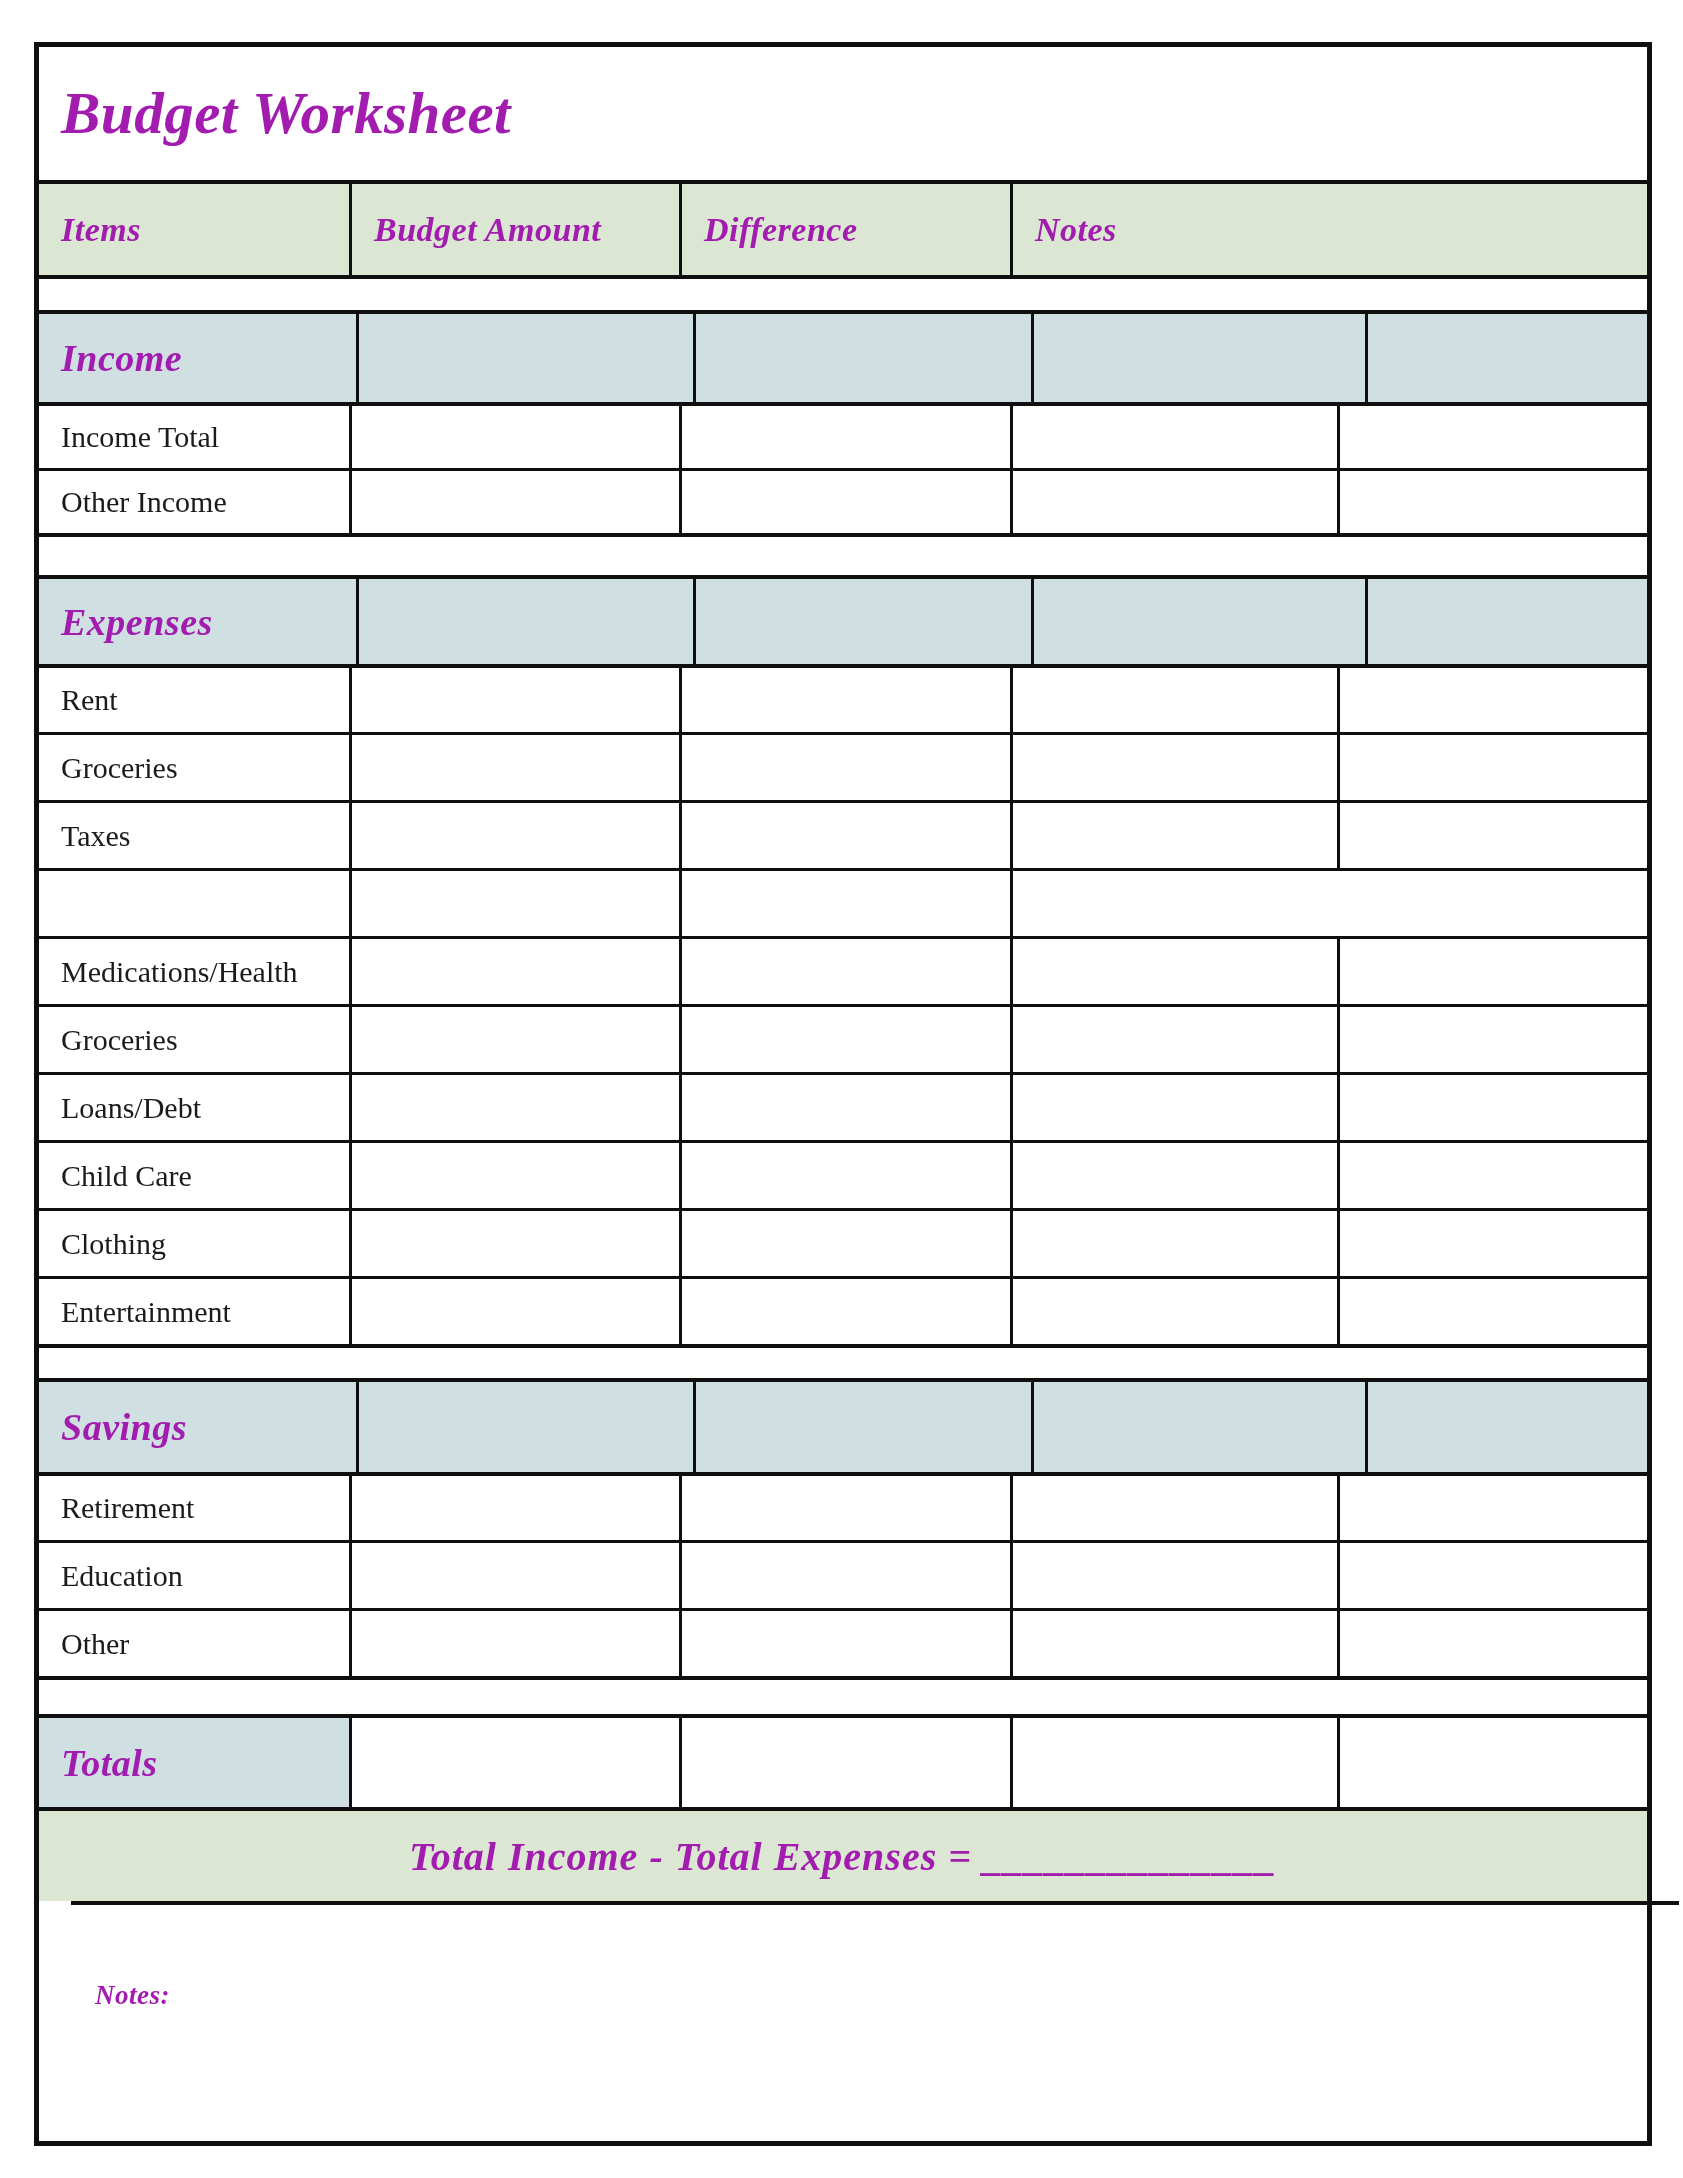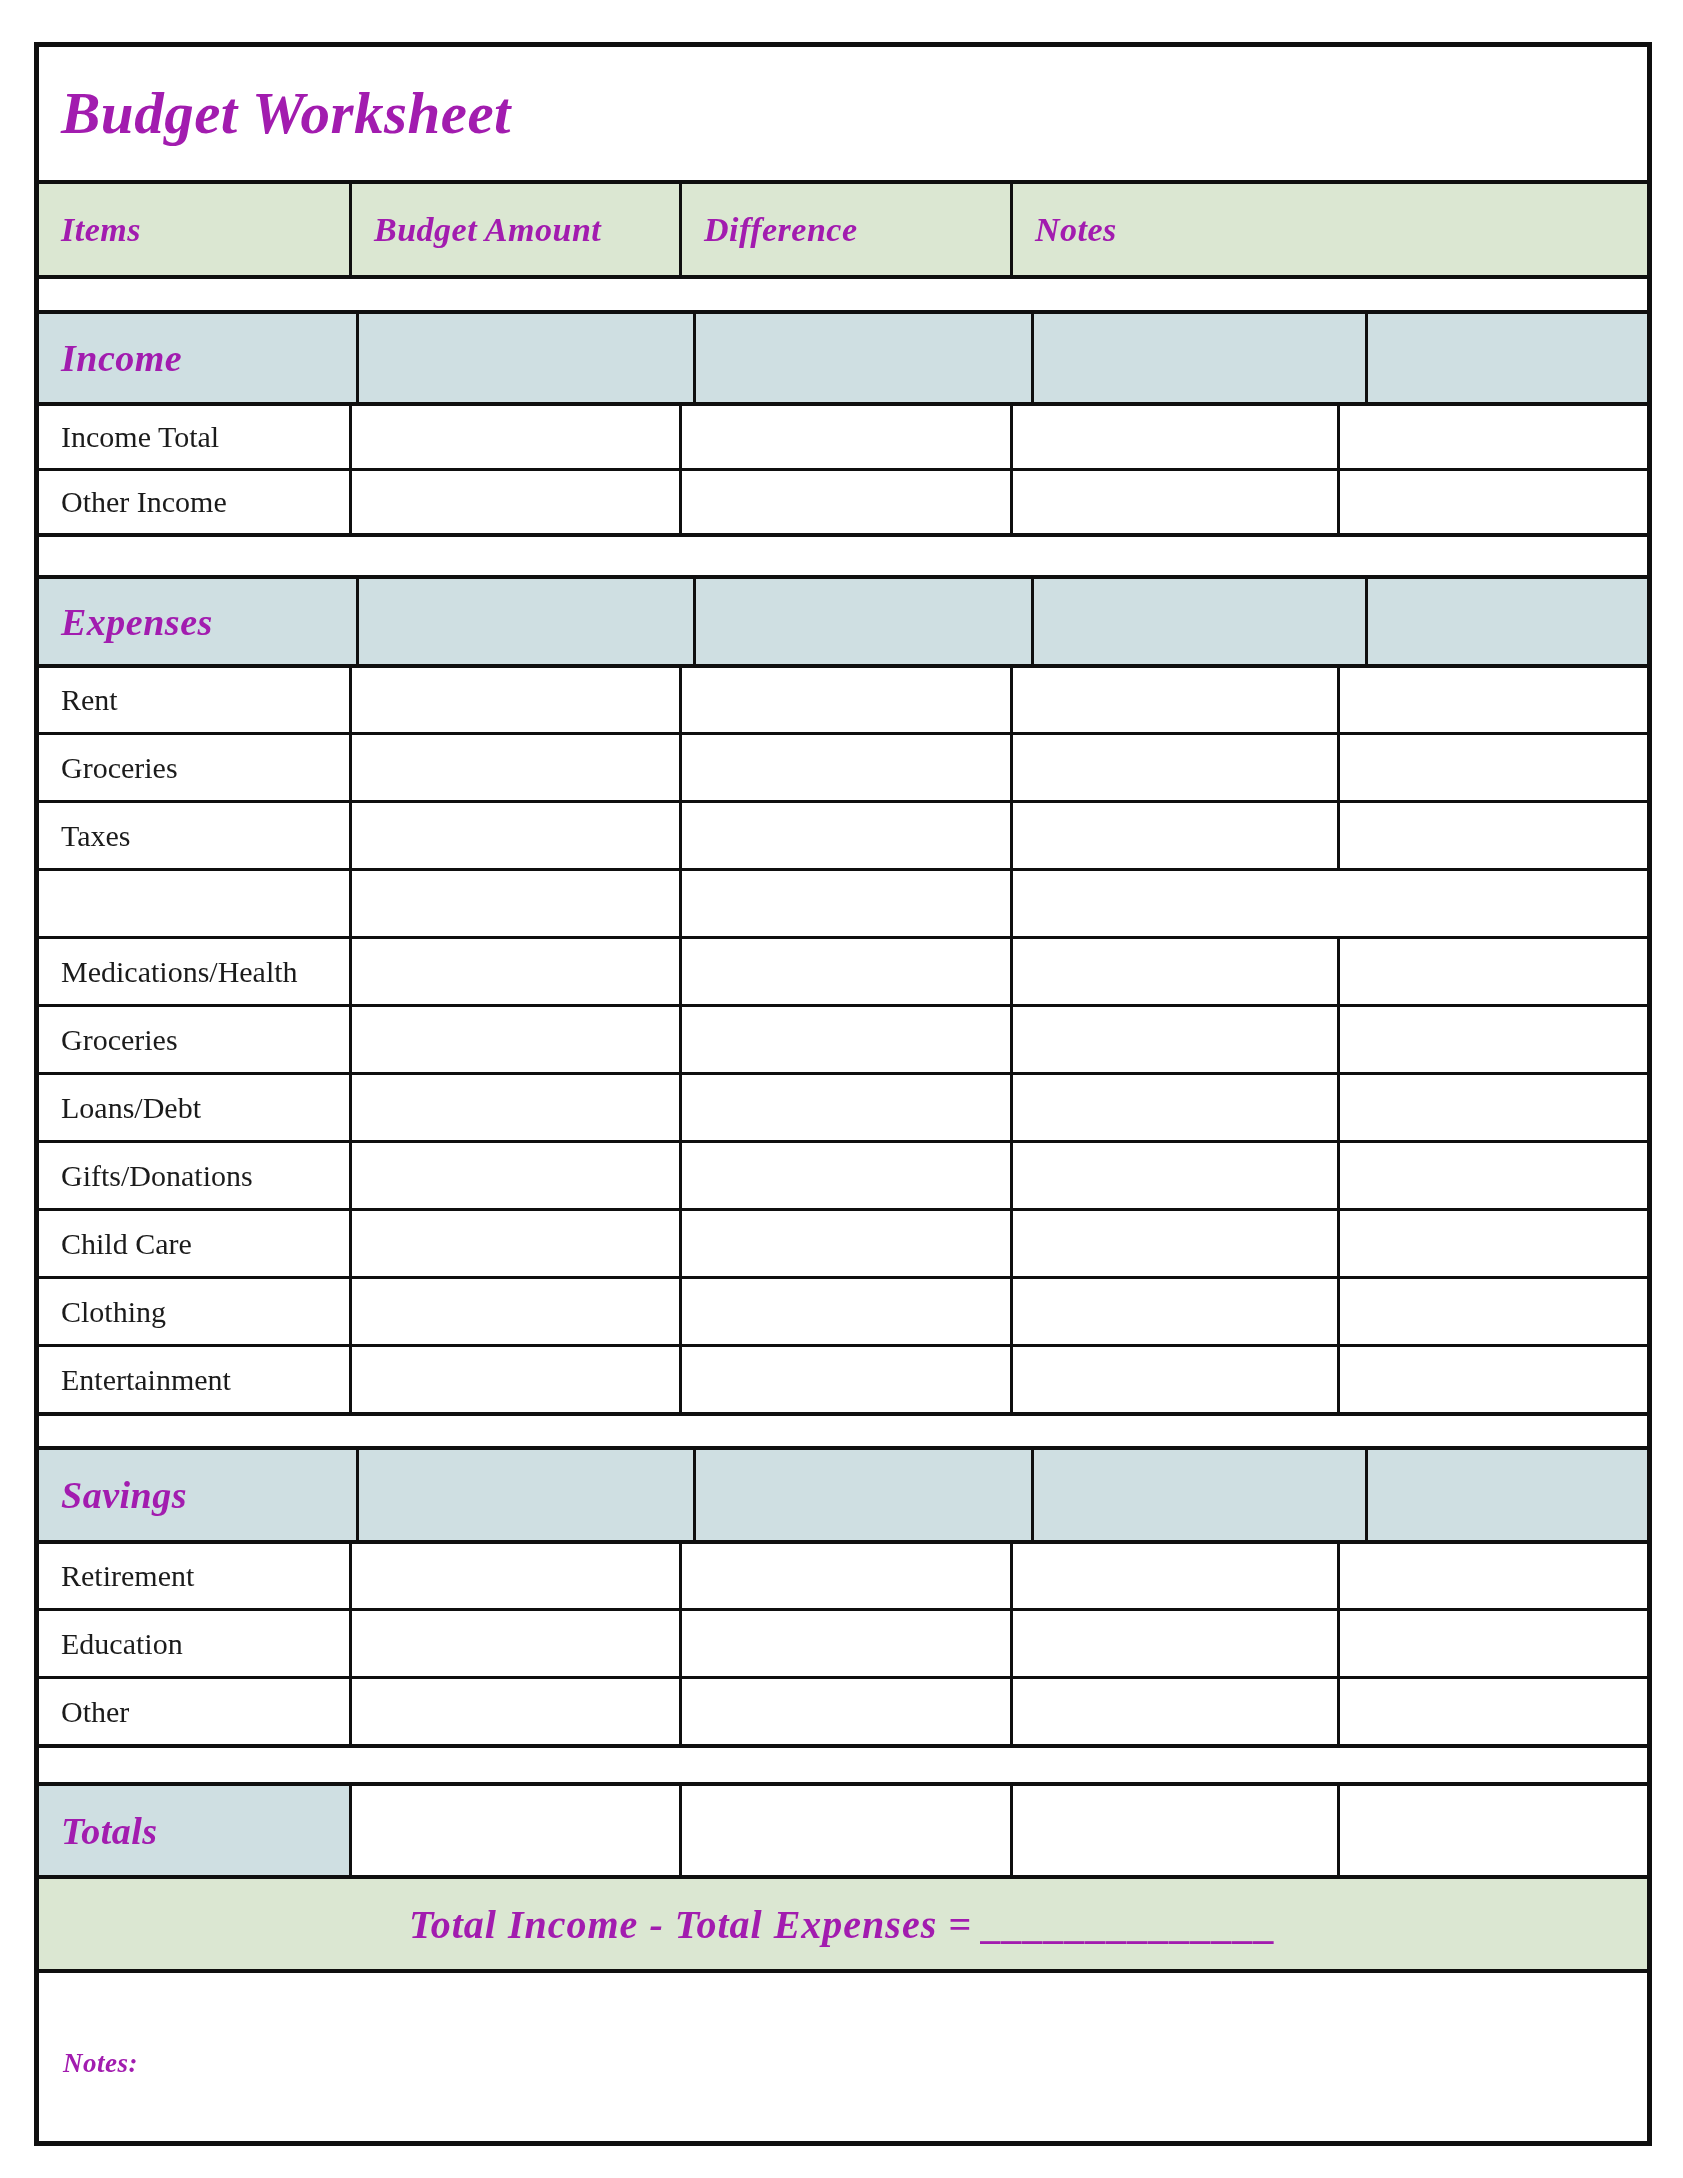--- a/index.html
+++ b/index.html
@@ -26,21 +26,21 @@
   .row.cells > .cell + .cell{border-left:3px solid var(--border);}
   .green{background:var(--header-green);}
   .blue{background:var(--section-blue);gap:7px;}
   .hand{font-family:cursive;font-style:italic;font-weight:600;letter-spacing:0.5px;color:#a21caf;}
   .title-row .hand{font-size:59px;padding-left:22px;}
   .colhead{font-size:34px;padding-left:22px;}
   .sechead{font-size:38px;padding-left:22px;}
   .rowlabel{font-size:30px;padding-left:22px;font-family:"Liberation Serif",serif;color:#1b1b1b;}
   .formula-row{justify-content:center;}
   .formula-row .hand{font-size:40px;letter-spacing:1px;}
-  .notes-row{align-items:flex-end;}
+  .notes-row{align-items:flex-end;margin-left:32px;}
   .notes-row .hand{font-size:27px;padding:16px 0 0 24px;}
 </style>
 </head>
 <body>
 
 <div class="sheet">
 
   <div class="row merged title-row" style="height:133px">
     <div class="hand">Budget Worksheet</div>
   </div>
@@ -136,27 +136,20 @@
   </div>
 
   <div class="row cells bt3" style="height:68px">
     <div class="cell rowlabel">Loans/Debt</div>
     <div class="cell"></div>
     <div class="cell"></div>
     <div class="cell"></div>
     <div class="cell"></div>
   </div>
 
-  <div class="row cells bt3" style="height:68px">
-    <div class="cell rowlabel">Gifts/Donations</div>
-    <div class="cell"></div>
-    <div class="cell"></div>
-    <div class="cell"></div>
-    <div class="cell"></div>
-  </div>
 
   <div class="row cells bt3" style="height:68px">
     <div class="cell rowlabel">Child Care</div>
     <div class="cell"></div>
     <div class="cell"></div>
     <div class="cell"></div>
     <div class="cell"></div>
   </div>
 
   <div class="row cells bt3" style="height:68px">

